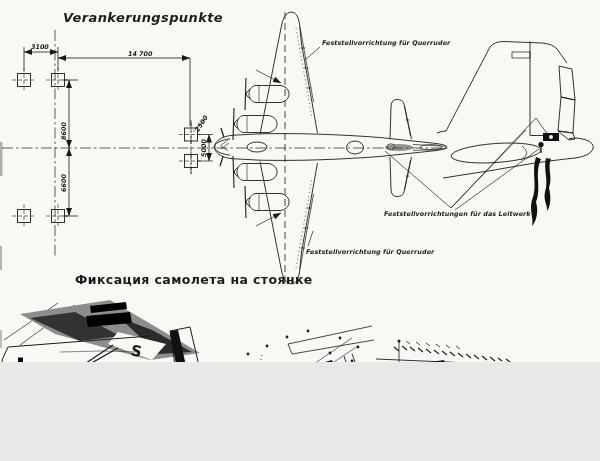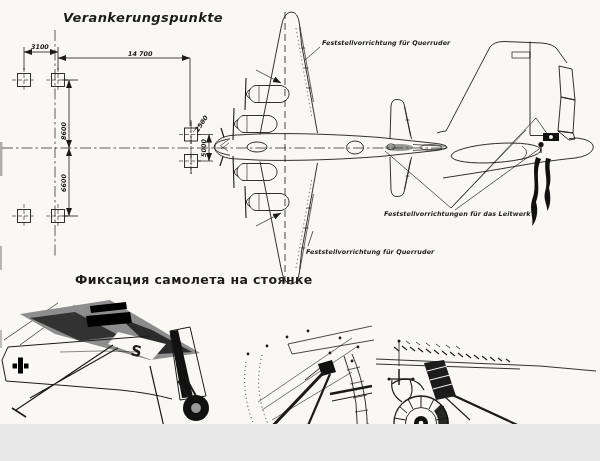--- a/index.html
+++ b/index.html
@@ -1,17 +1,17 @@
 <!DOCTYPE html>
 <html><head>
 <meta charset="utf-8">
 <style>
   html,body{margin:0;padding:0;background:#e8e8e8;}
   .page{
-    position:relative;width:600px;height:424px;background:#f9f8f4;
+    position:relative;width:600px;height:362px;background:#f9f8f4;
     font-family:"DejaVu Sans","Liberation Sans",sans-serif;overflow:hidden;
   }
   svg text{fill:#1b1b1b;}
   .t-title{font-size:13px;font-weight:bold;font-style:italic;letter-spacing:.4px;}
   .t-dim{font-size:6.4px;font-style:italic;font-weight:bold;}
   .t-label{font-size:6.4px;font-style:italic;font-weight:bold;letter-spacing:.1px;}
   .t-caption{font-size:12.5px;font-weight:bold;letter-spacing:.4px;}
   .t-code{font-size:15px;font-weight:bold;}
   .ln{stroke:#1b1b1b;fill:none;}
 </style>

